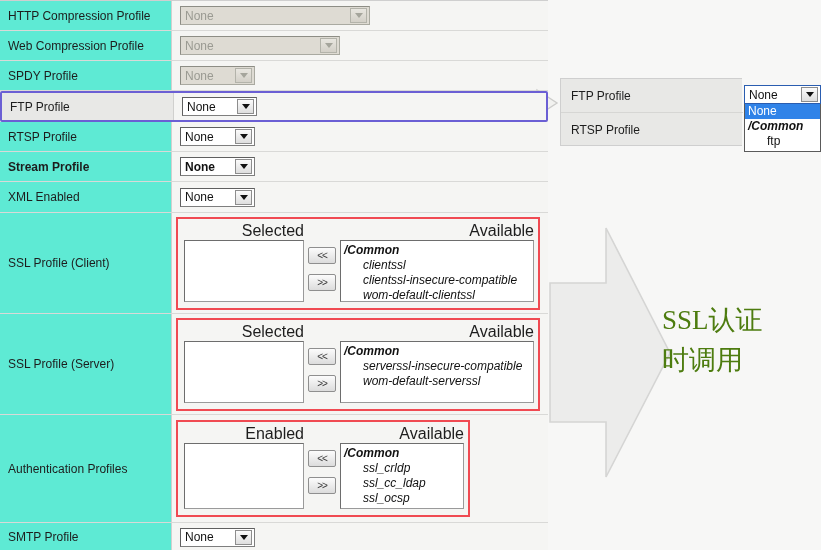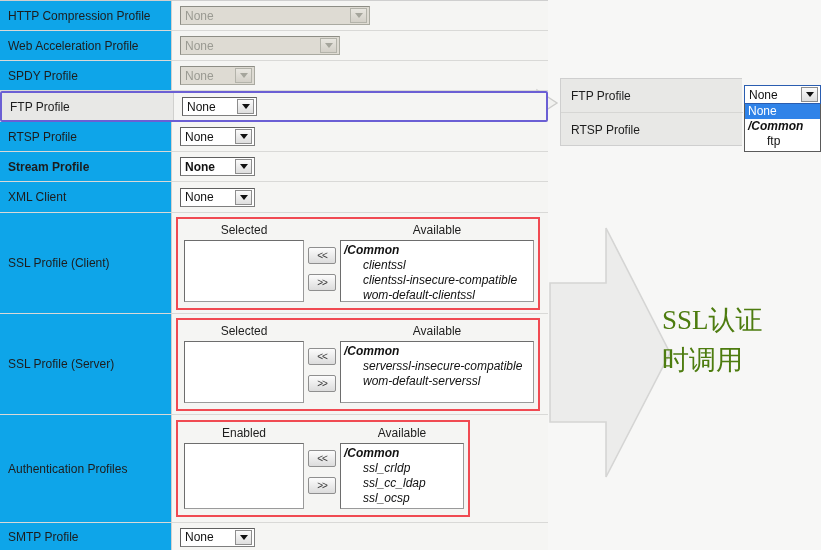--- a/index.html
+++ b/index.html
@@ -34,21 +34,21 @@
     width: 548px;
     box-sizing: border-box;
     border-bottom: 1px solid #d9d9d7;
   }
   .row-label {
     position: absolute;
     left: 0;
     top: 0;
     bottom: 0;
     width: 172px;
-    background: #0ea5e9;
+    background: #5eead4;
     border-right: 1px solid #d0d0ce;
     box-sizing: border-box;
     display: flex;
     align-items: center;
     padding-left: 8px;
     font-size: 12px;
     color: #1d1d1d;
   }
   .row-field {
     position: absolute;
@@ -130,22 +130,22 @@
   }
   .picker-inner {
     position: absolute;
     inset: 4px 4px 4px 6px;
     display: flex;
     align-items: flex-start;
   }
   .col-sel { width: 120px; }
   .col-avail { flex: 1 1 auto; }
   .col-head {
-    text-align: center;
-    font-size: 12px;
+    text-align: right;
+    font-size: 16px;
     color: #1d1d1d;
     height: 17px;
     line-height: 15px;
   }
   .listbox {
     background: #ffffff;
     border: 1px solid #9a9a9a;
     border-top: 1px solid #6d6d6d;
     border-left: 1px solid #6d6d6d;
     box-sizing: border-box;
@@ -307,21 +307,21 @@
       <div class="sel w190 disabled">
         <span>None</span>
         <span class="arrowbtn">
             <i class="caret"></i>
           </span>
       </div>
     </div>
   </div>
 
   <div class="form-row" style="top:30px;height:30px;">
-    <div class="row-label">Web Acceleration Profile</div>
+    <div class="row-label">Web Compression Profile</div>
     <div class="row-field">
       <div class="sel w160 disabled">
         <span>None</span>
         <span class="arrowbtn">
             <i class="caret"></i>
           </span>
       </div>
     </div>
   </div>
 
@@ -367,21 +367,21 @@
       <div class="sel w75">
         <span>None</span>
         <span class="arrowbtn">
             <i class="caret"></i>
           </span>
       </div>
     </div>
   </div>
 
   <div class="form-row" style="top:181px;height:31px;">
-    <div class="row-label">XML Client</div>
+    <div class="row-label">XML Enabled</div>
     <div class="row-field">
       <div class="sel w75">
         <span>None</span>
         <span class="arrowbtn">
             <i class="caret"></i>
           </span>
       </div>
     </div>
   </div>
 

